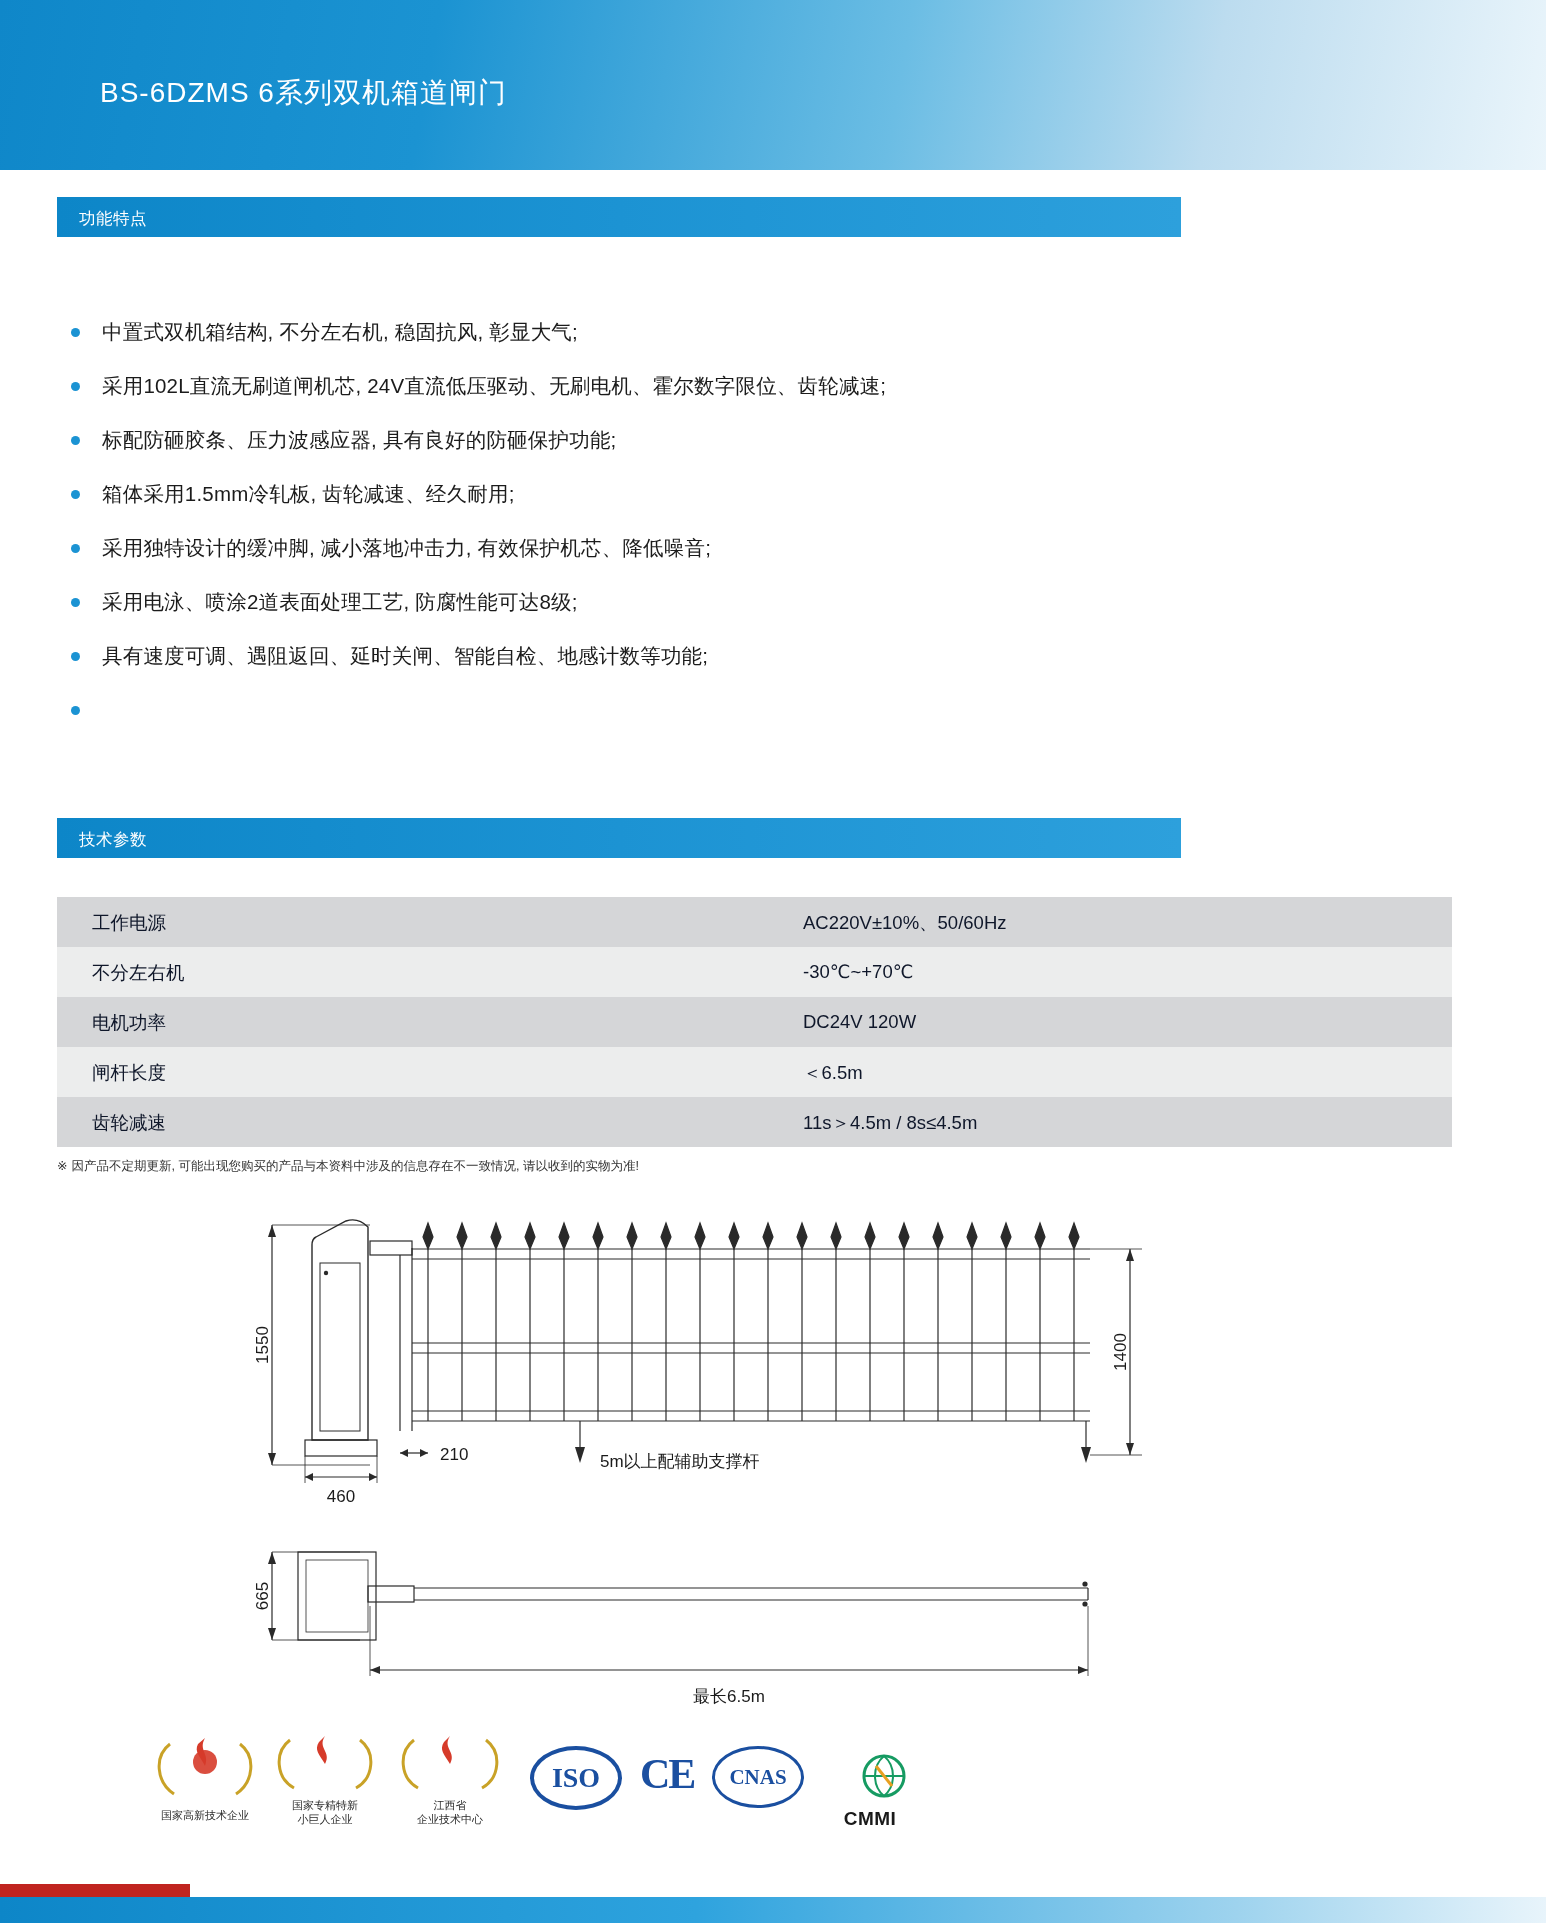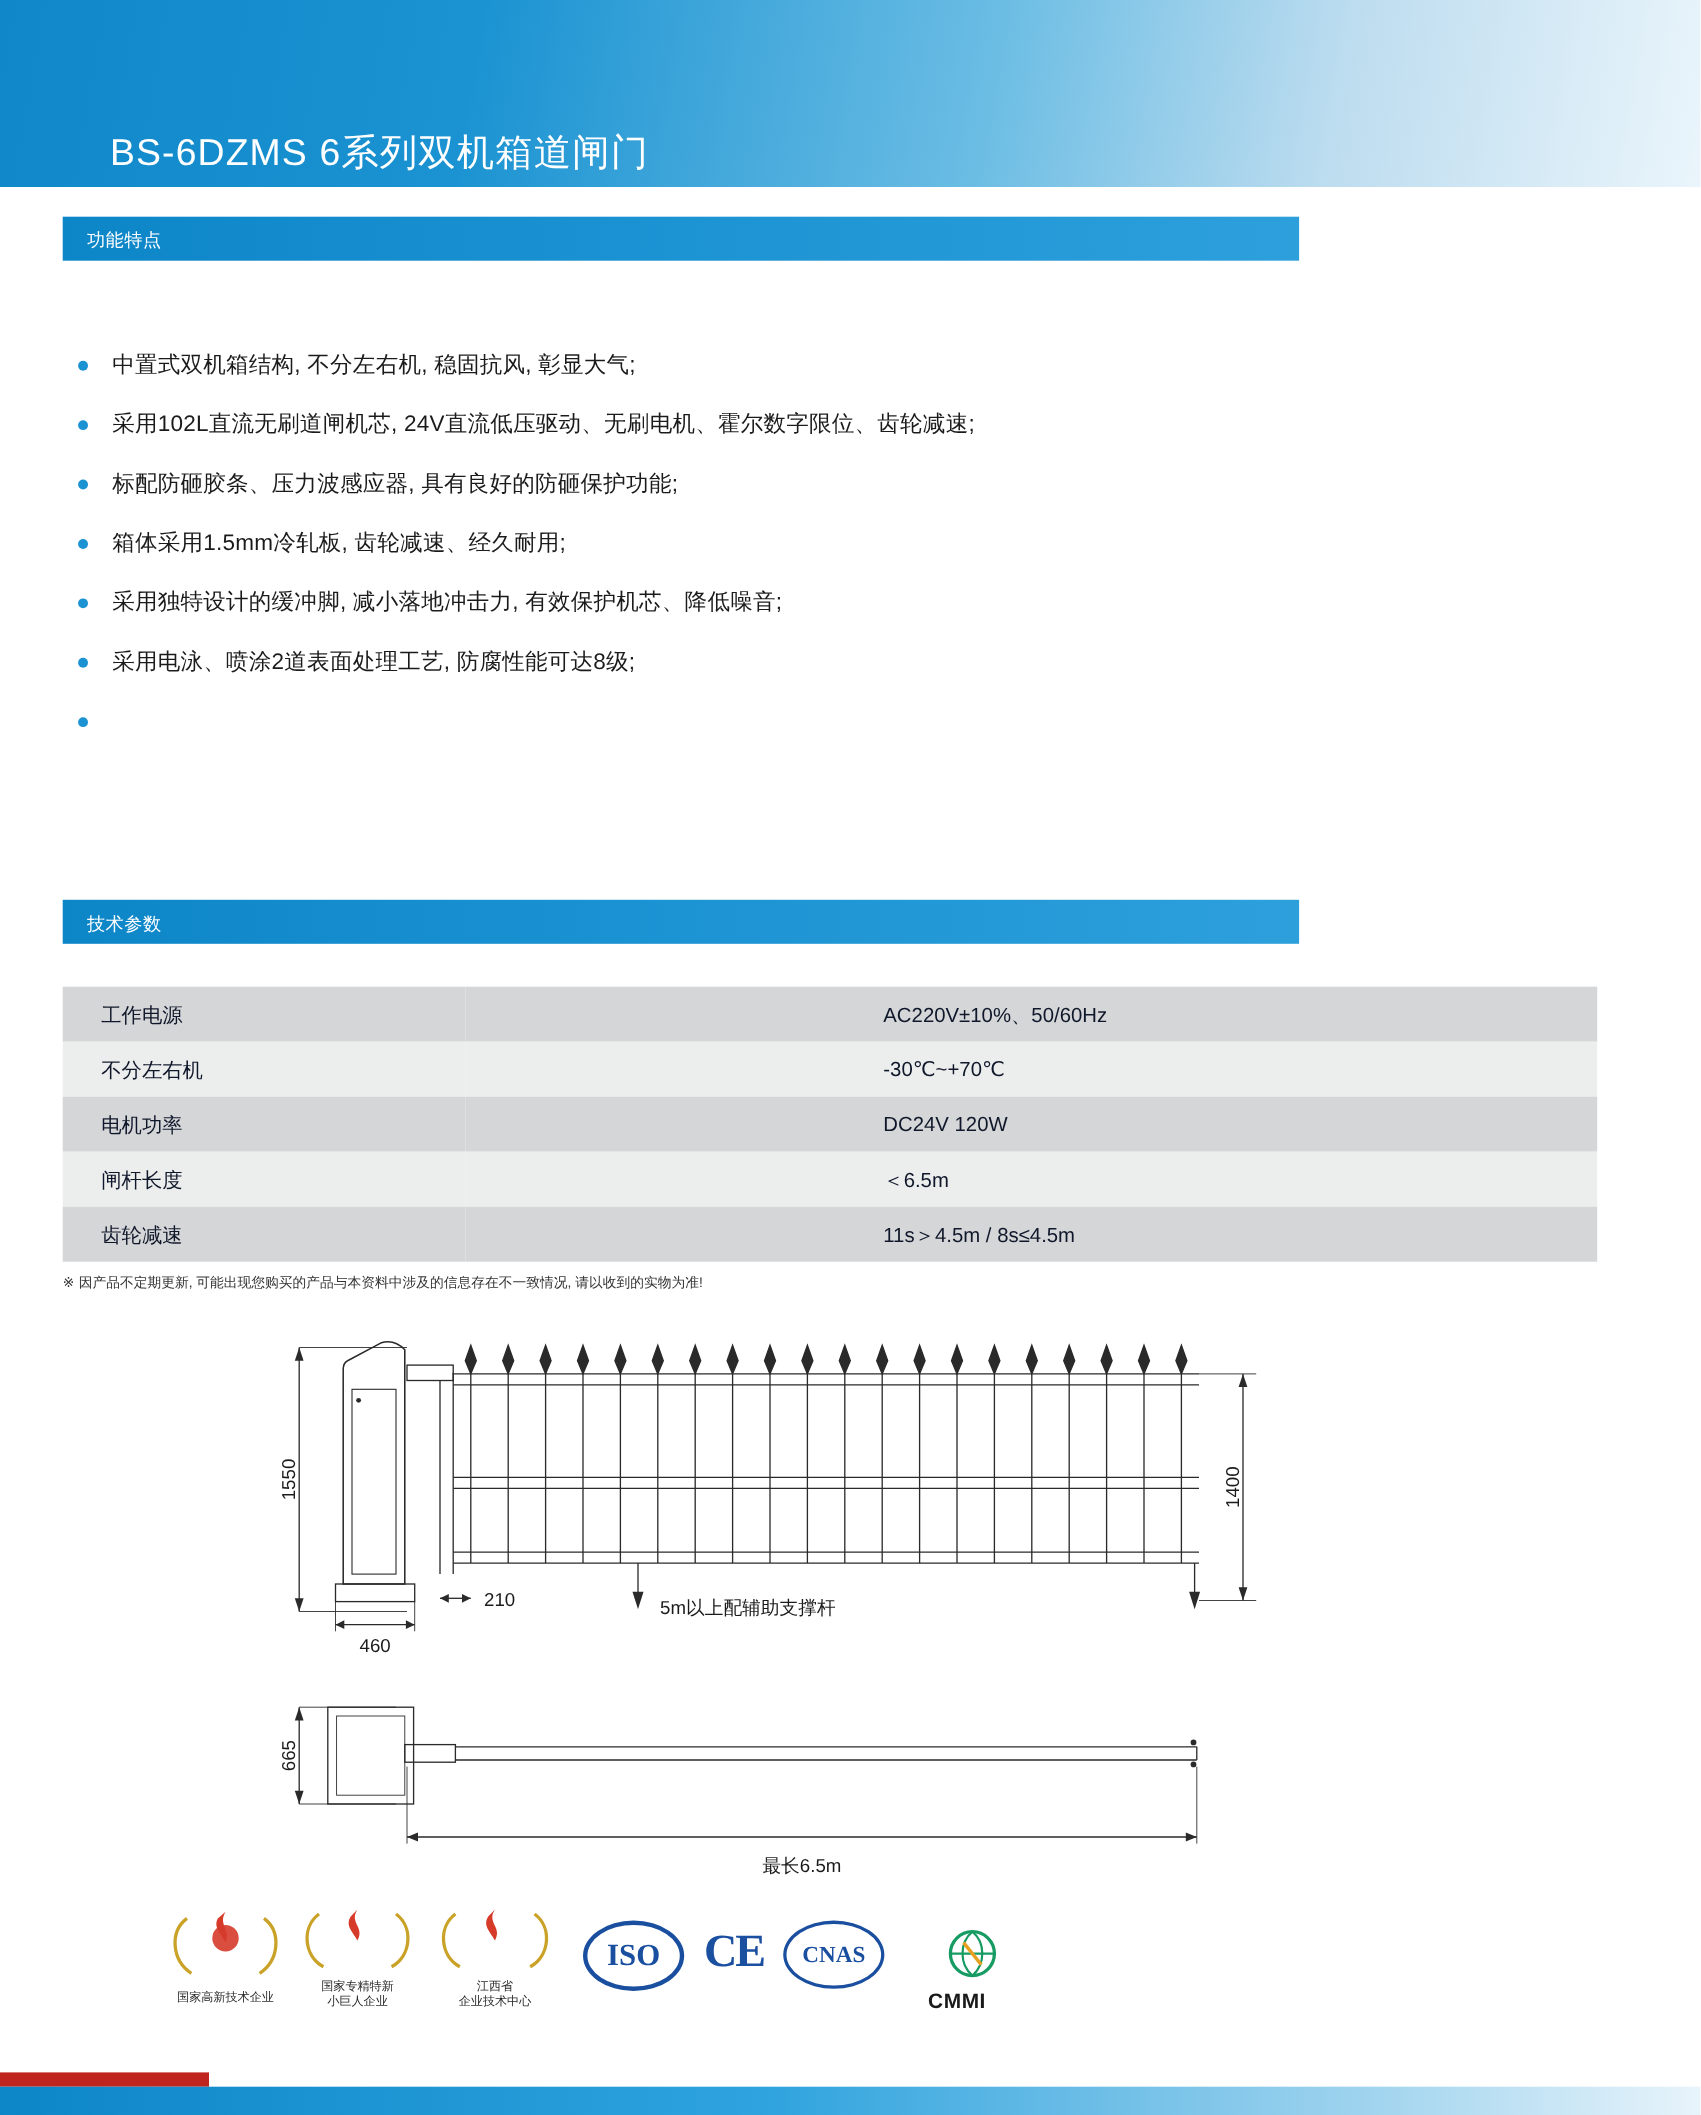--- a/index.html
+++ b/index.html
@@ -21,26 +21,25 @@
     position: absolute;
     left: 0; top: 0;
     width: 1546px;
     height: 170px;
     background: linear-gradient(100deg, #0f87c9 0%, #1b93d2 28%, #6bbde4 58%, #bcdcef 78%, #eaf5fb 100%);
   }
   .header-title {
     position: absolute;
     left: 100px;
     top: 74px;
-    font-size: 34px;
+    font-size: 28px;
     letter-spacing: 1px;
     color: #ffffff;
     font-weight: 500;
     white-space: nowrap;
-    margin-top: 42px;
   }
 
   
   .section-bar {
     position: absolute;
     left: 57px;
     width: 1124px;
     height: 40px;
     background: linear-gradient(90deg, #0d86c8 0%, #1c93d3 50%, #2da0dc 100%);
   }
@@ -234,20 +233,24 @@
     <span class="feature-bullet"></span>
     <span>箱体采用1.5mm冷轧板, 齿轮减速、经久耐用;</span>
   </div>
   <div class="feature-item">
     <span class="feature-bullet"></span>
     <span>采用独特设计的缓冲脚, 减小落地冲击力, 有效保护机芯、降低噪音;</span>
   </div>
   <div class="feature-item">
     <span class="feature-bullet"></span>
     <span>采用电泳、喷涂2道表面处理工艺, 防腐性能可达8级;</span>
+  </div>
+  <div class="feature-item">
+    <span class="feature-bullet"></span>
+    <span>具有速度可调、遇阻返回、延时关闸、智能自检、地感计数等功能;</span>
   </div>
   <div class="feature-item">
     <span class="feature-bullet"></span>
   </div>
 </div>
 
 <div class="section-bar" style="top:818px;">
   <span>技术参数</span>
 </div>
 

